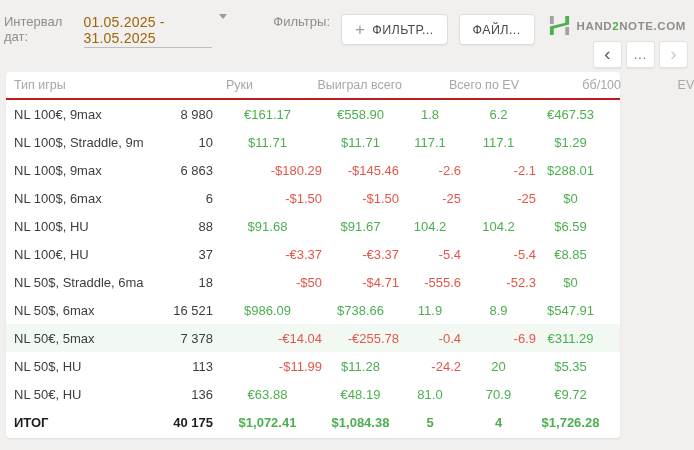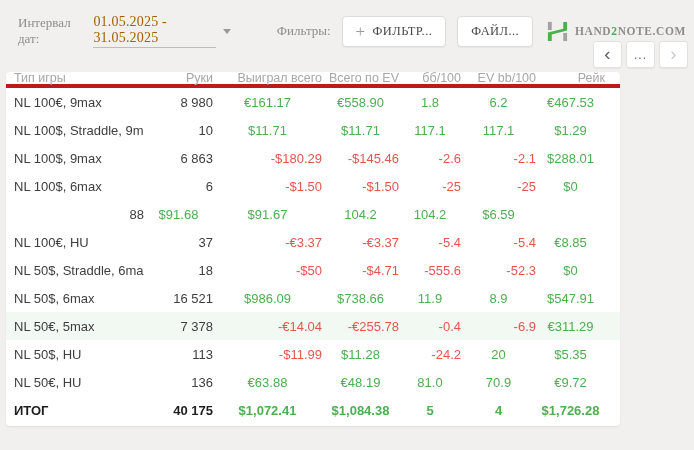--- a/index.html
+++ b/index.html
@@ -4,21 +4,21 @@
 <style>
   * { margin:0; padding:0; box-sizing:border-box; }
   html,body { width:694px; height:450px; overflow:hidden; }
   body {
     background:#f1f0ee;
     font-family:"Liberation Sans","DejaVu Sans",sans-serif;
     position:relative;
     color:#3e3e3e;
   }
   
-  .topbar { display:flex; align-items:center; padding:14px 8px 0 18px;font-family:Liberation Serif, serif; }
+  .topbar { display:flex; align-items:flex-start; padding:14px 8px 0 4px; }
   .lbl { font-size:13px; color:#8d8d8d; }
   .date-sel {
     margin-left:9px; font-size:14px; color:#a16207;
     border-bottom:1px solid #bdbdbd; padding-bottom:1px; cursor:pointer;
     letter-spacing:.2px;
   }
   .caret {
     width:0; height:0; margin-left:7px;
     border-left:4px solid transparent; border-right:4px solid transparent;
     border-top:5px solid #9a9a9a;
@@ -54,21 +54,21 @@
     background:#fff; border-radius:4px;
     box-shadow:0 1px 2px rgba(0,0,0,.08);
     padding-bottom:2px;
   }
   .trow {
     display:grid;
     grid-template-columns:130px 69px 109px 77px 62px 75px 69px;
     padding:0 15px 0 8px; height:28px; align-items:center;
     font-size:13px;
   }
-  .thead { height:16px; border-bottom:4px solid #b91c1c; }
+  .thead { height:28px; border-bottom:2px solid #b91c1c;gap:40px; }
   .thead .cell { font-size:12.5px; color:#a7a7a7; font-weight:400; }
   .cell { white-space:nowrap; overflow:hidden; }
   .num { text-align:right; }
   .game { color:#3e3e3e; }
   .hands { color:#3e3e3e; }
   .pos { color:var(--green);text-align:center; }
   .neg { color:var(--red); }
   .trow.highlight { background:#f2f9f2; }
   .trow.total { font-weight:bold; }
   .trow.total .game, .trow.total .hands { color:#1d1d1d; }
@@ -155,20 +155,21 @@
       <div class="trow">
     <div class="cell game">NL 100$, 6max</div>
     <div class="cell num hands">6</div>
     <div class="cell num neg">-$1.50</div>
     <div class="cell num neg">-$1.50</div>
     <div class="cell num neg">-25</div>
     <div class="cell num neg">-25</div>
     <div class="cell num pos">$0</div>
   </div>
       <div class="trow">
+    <div class="cell game">NL 100$, HU</div>
     <div class="cell num hands">88</div>
     <div class="cell num pos">$91.68</div>
     <div class="cell num pos">$91.67</div>
     <div class="cell num pos">104.2</div>
     <div class="cell num pos">104.2</div>
     <div class="cell num pos">$6.59</div>
   </div>
       <div class="trow">
     <div class="cell game">NL 100€, HU</div>
     <div class="cell num hands">37</div>

